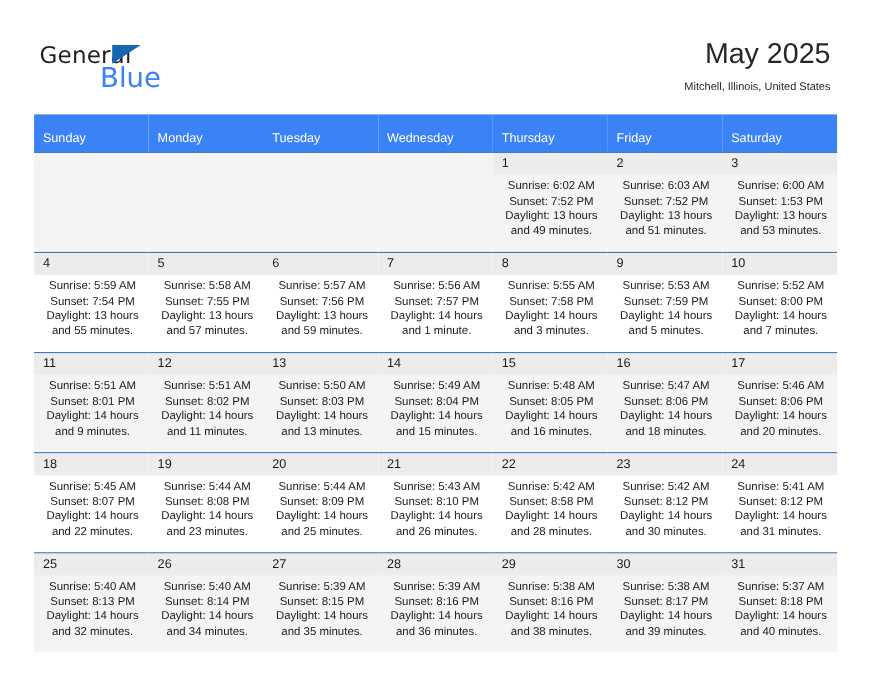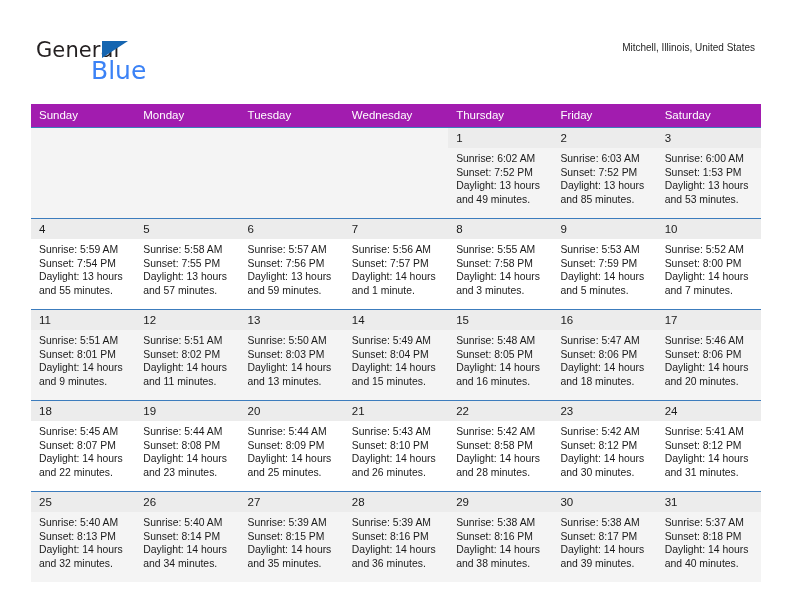--- a/index.html
+++ b/index.html
@@ -90,26 +90,26 @@
     position: absolute;
     left: 31px;
     top: 104px;
     width: 730px;
     border-collapse: collapse;
     table-layout: fixed;
   }
   .calendar col { width: 104.28px; }
 
   thead th {
-    background: #a21caf;
+    background: #3b82f6;
     color: #ffffff;
     font-size: 11.5px;
     font-weight: normal;
     text-align: left;
-    padding: 5px 0 6px 8px;
+    padding: 16px 0 6px 8px;
     height: 12px;
     border: none;
   }
 
   tbody td {
     vertical-align: top;
     padding: 0;
     height: 90px;
     border-top: 1px solid #3c7cbd;
     background: #ffffff;
@@ -128,37 +128,39 @@
     line-height: 13px;
   }
   tbody tr.shaded .daynum-band {
     background: #ececec;
   }
   .cell-body {
     padding: 4px 6px 0 8px;
     font-size: 10.4px;
     line-height: 13.6px;
     color: #1a1a1a;
+    text-align: center;
   }
   .cell-body div { white-space: nowrap; }
 </style>
 </head>
 <body>
 
 <div class="page">
 
   <div class="header">
 
     <div class="logo">
       <span class="logo-general">General</span>
       <span class="logo-tri"></span>
       <span class="logo-blue">Blue</span>
     </div>
 
     <div class="title-block">
+      <div class="cal-title">May 2025</div>
       <div class="cal-subtitle">Mitchell, Illinois, United States</div>
     </div>
 
   </div>
 
   <table class="calendar">
     <colgroup>
       <col>
         <col>
         <col>
@@ -224,21 +226,21 @@
               <div>Daylight: 13 hours</div>
               <div>and 49 minutes.</div>
             </div>
           </td>
           <td>
             <div class="daynum-band">2</div>
             <div class="cell-body">
               <div>Sunrise: 6:03 AM</div>
               <div>Sunset: 7:52 PM</div>
               <div>Daylight: 13 hours</div>
-              <div>and 85 minutes.</div>
+              <div>and 51 minutes.</div>
             </div>
           </td>
           <td>
             <div class="daynum-band">3</div>
             <div class="cell-body">
               <div>Sunrise: 6:00 AM</div>
               <div>Sunset: 1:53 PM</div>
               <div>Daylight: 13 hours</div>
               <div>and 53 minutes.</div>
             </div>

